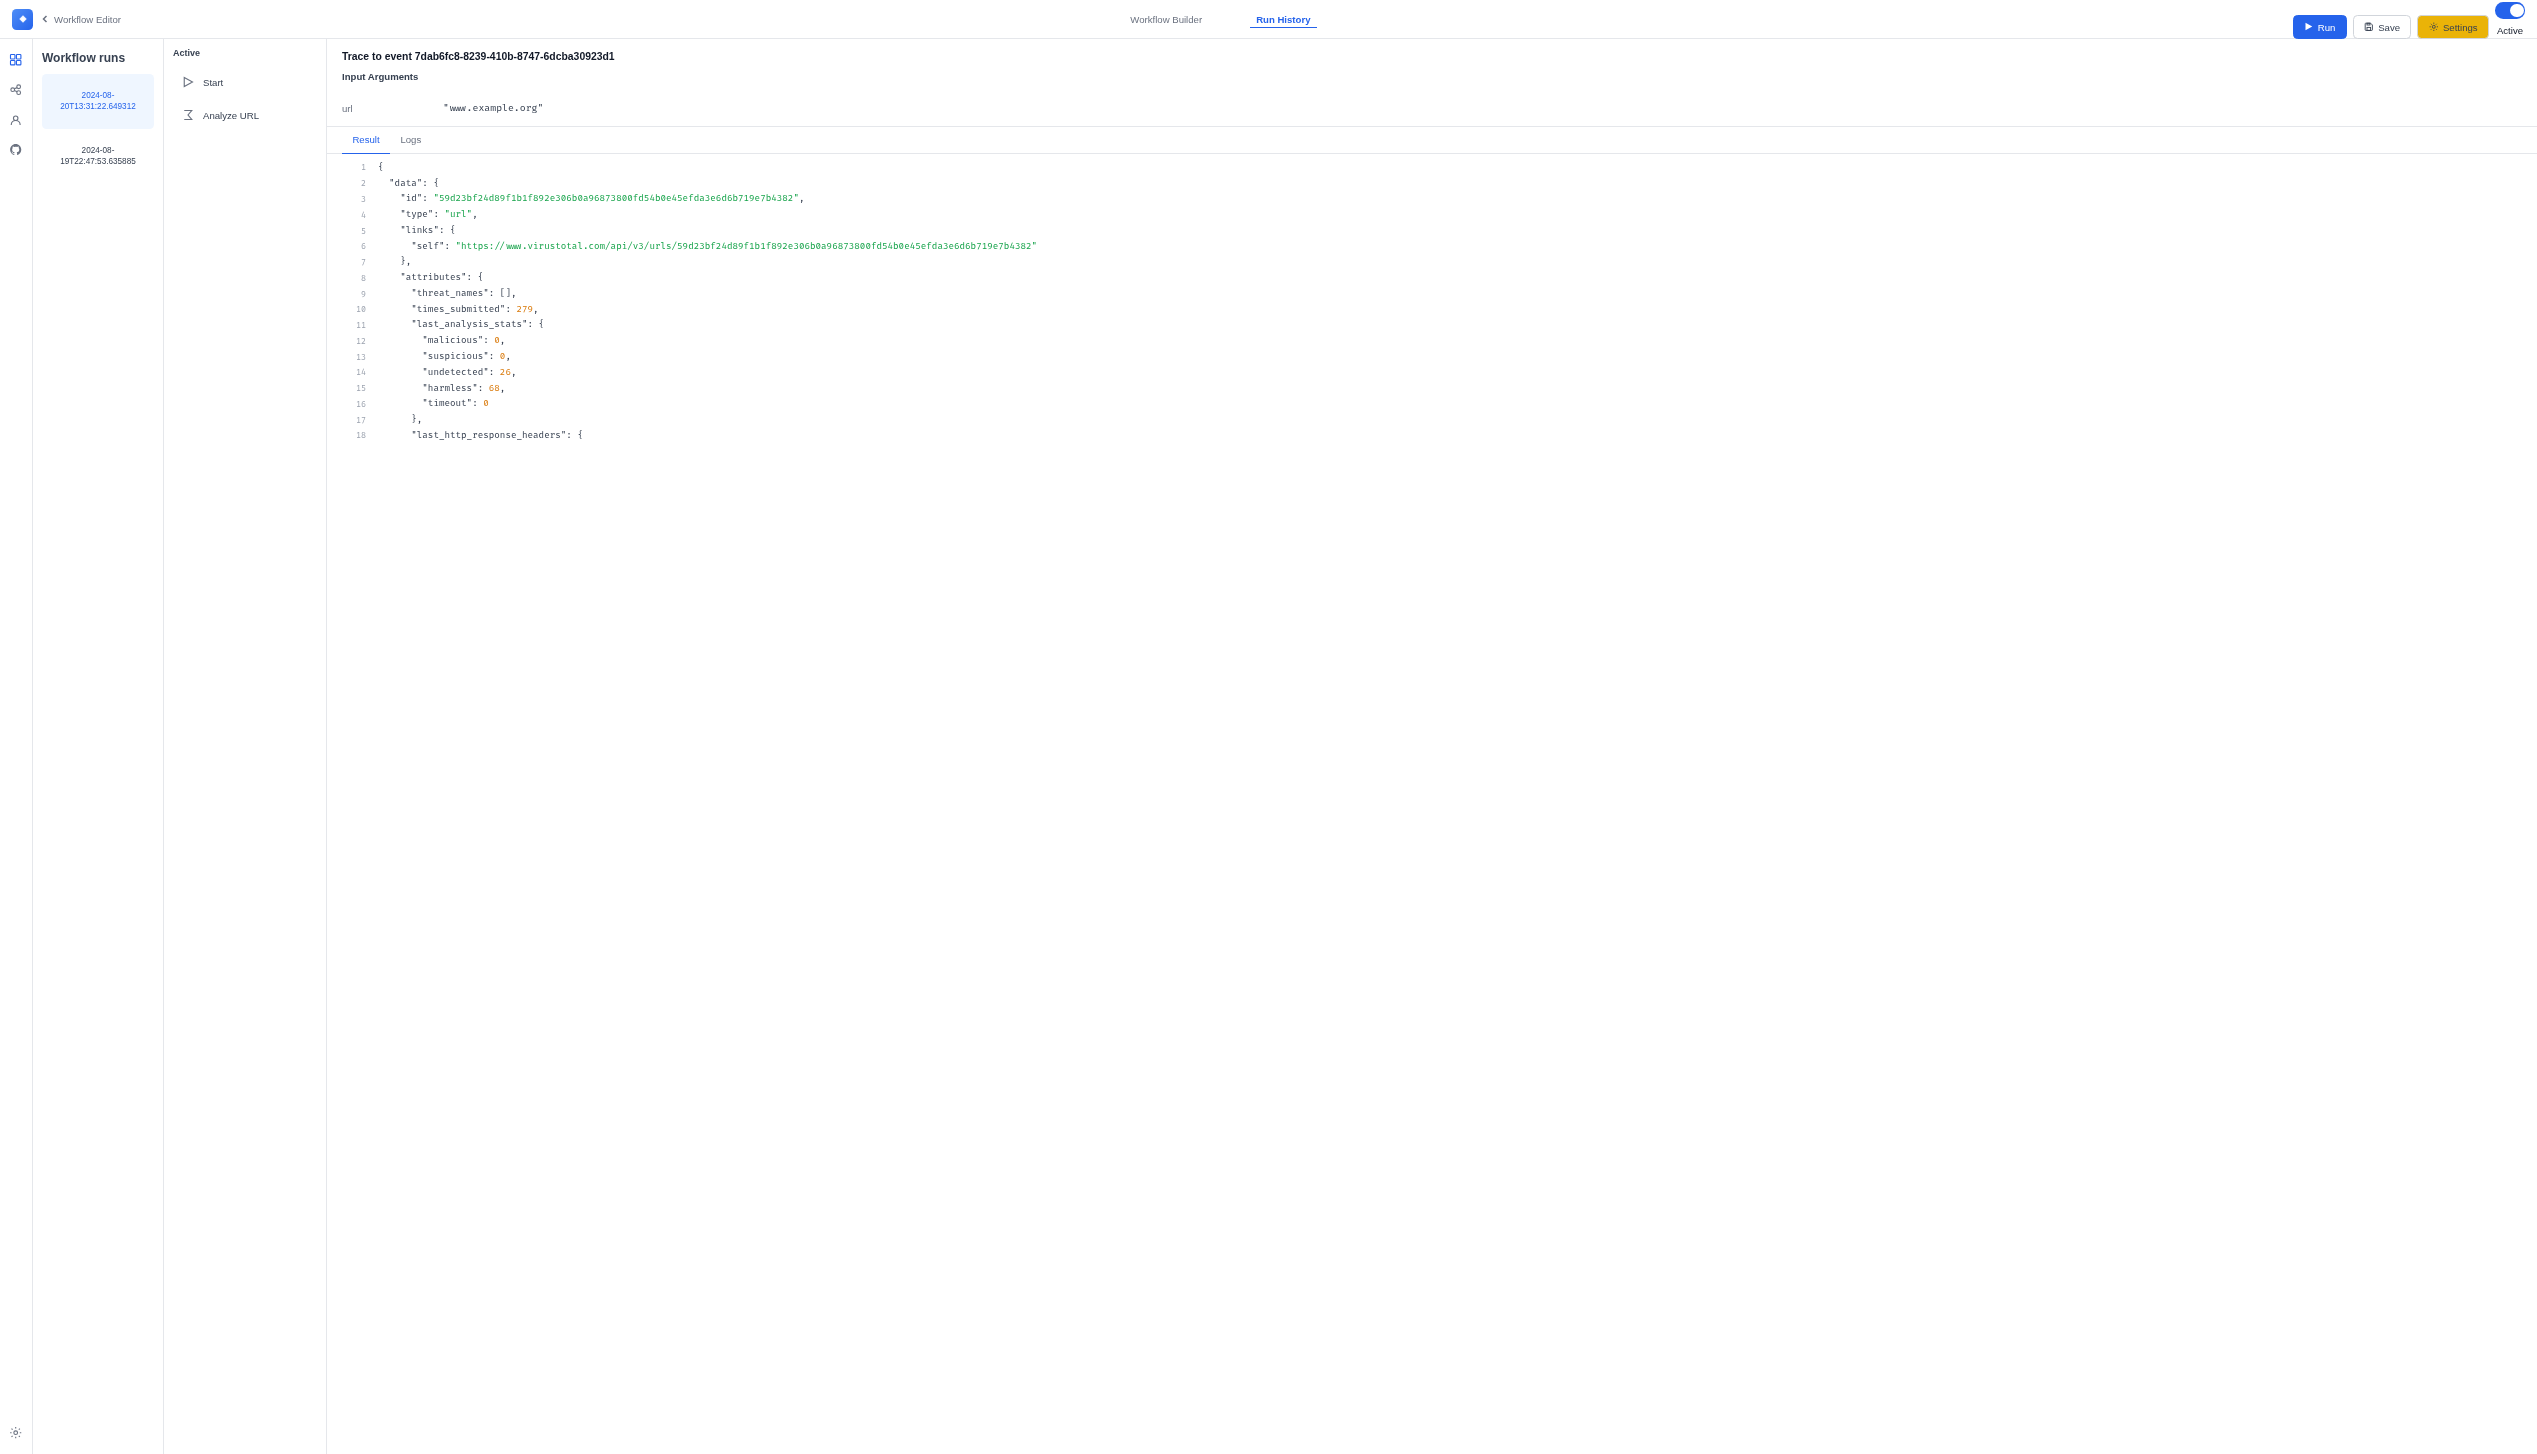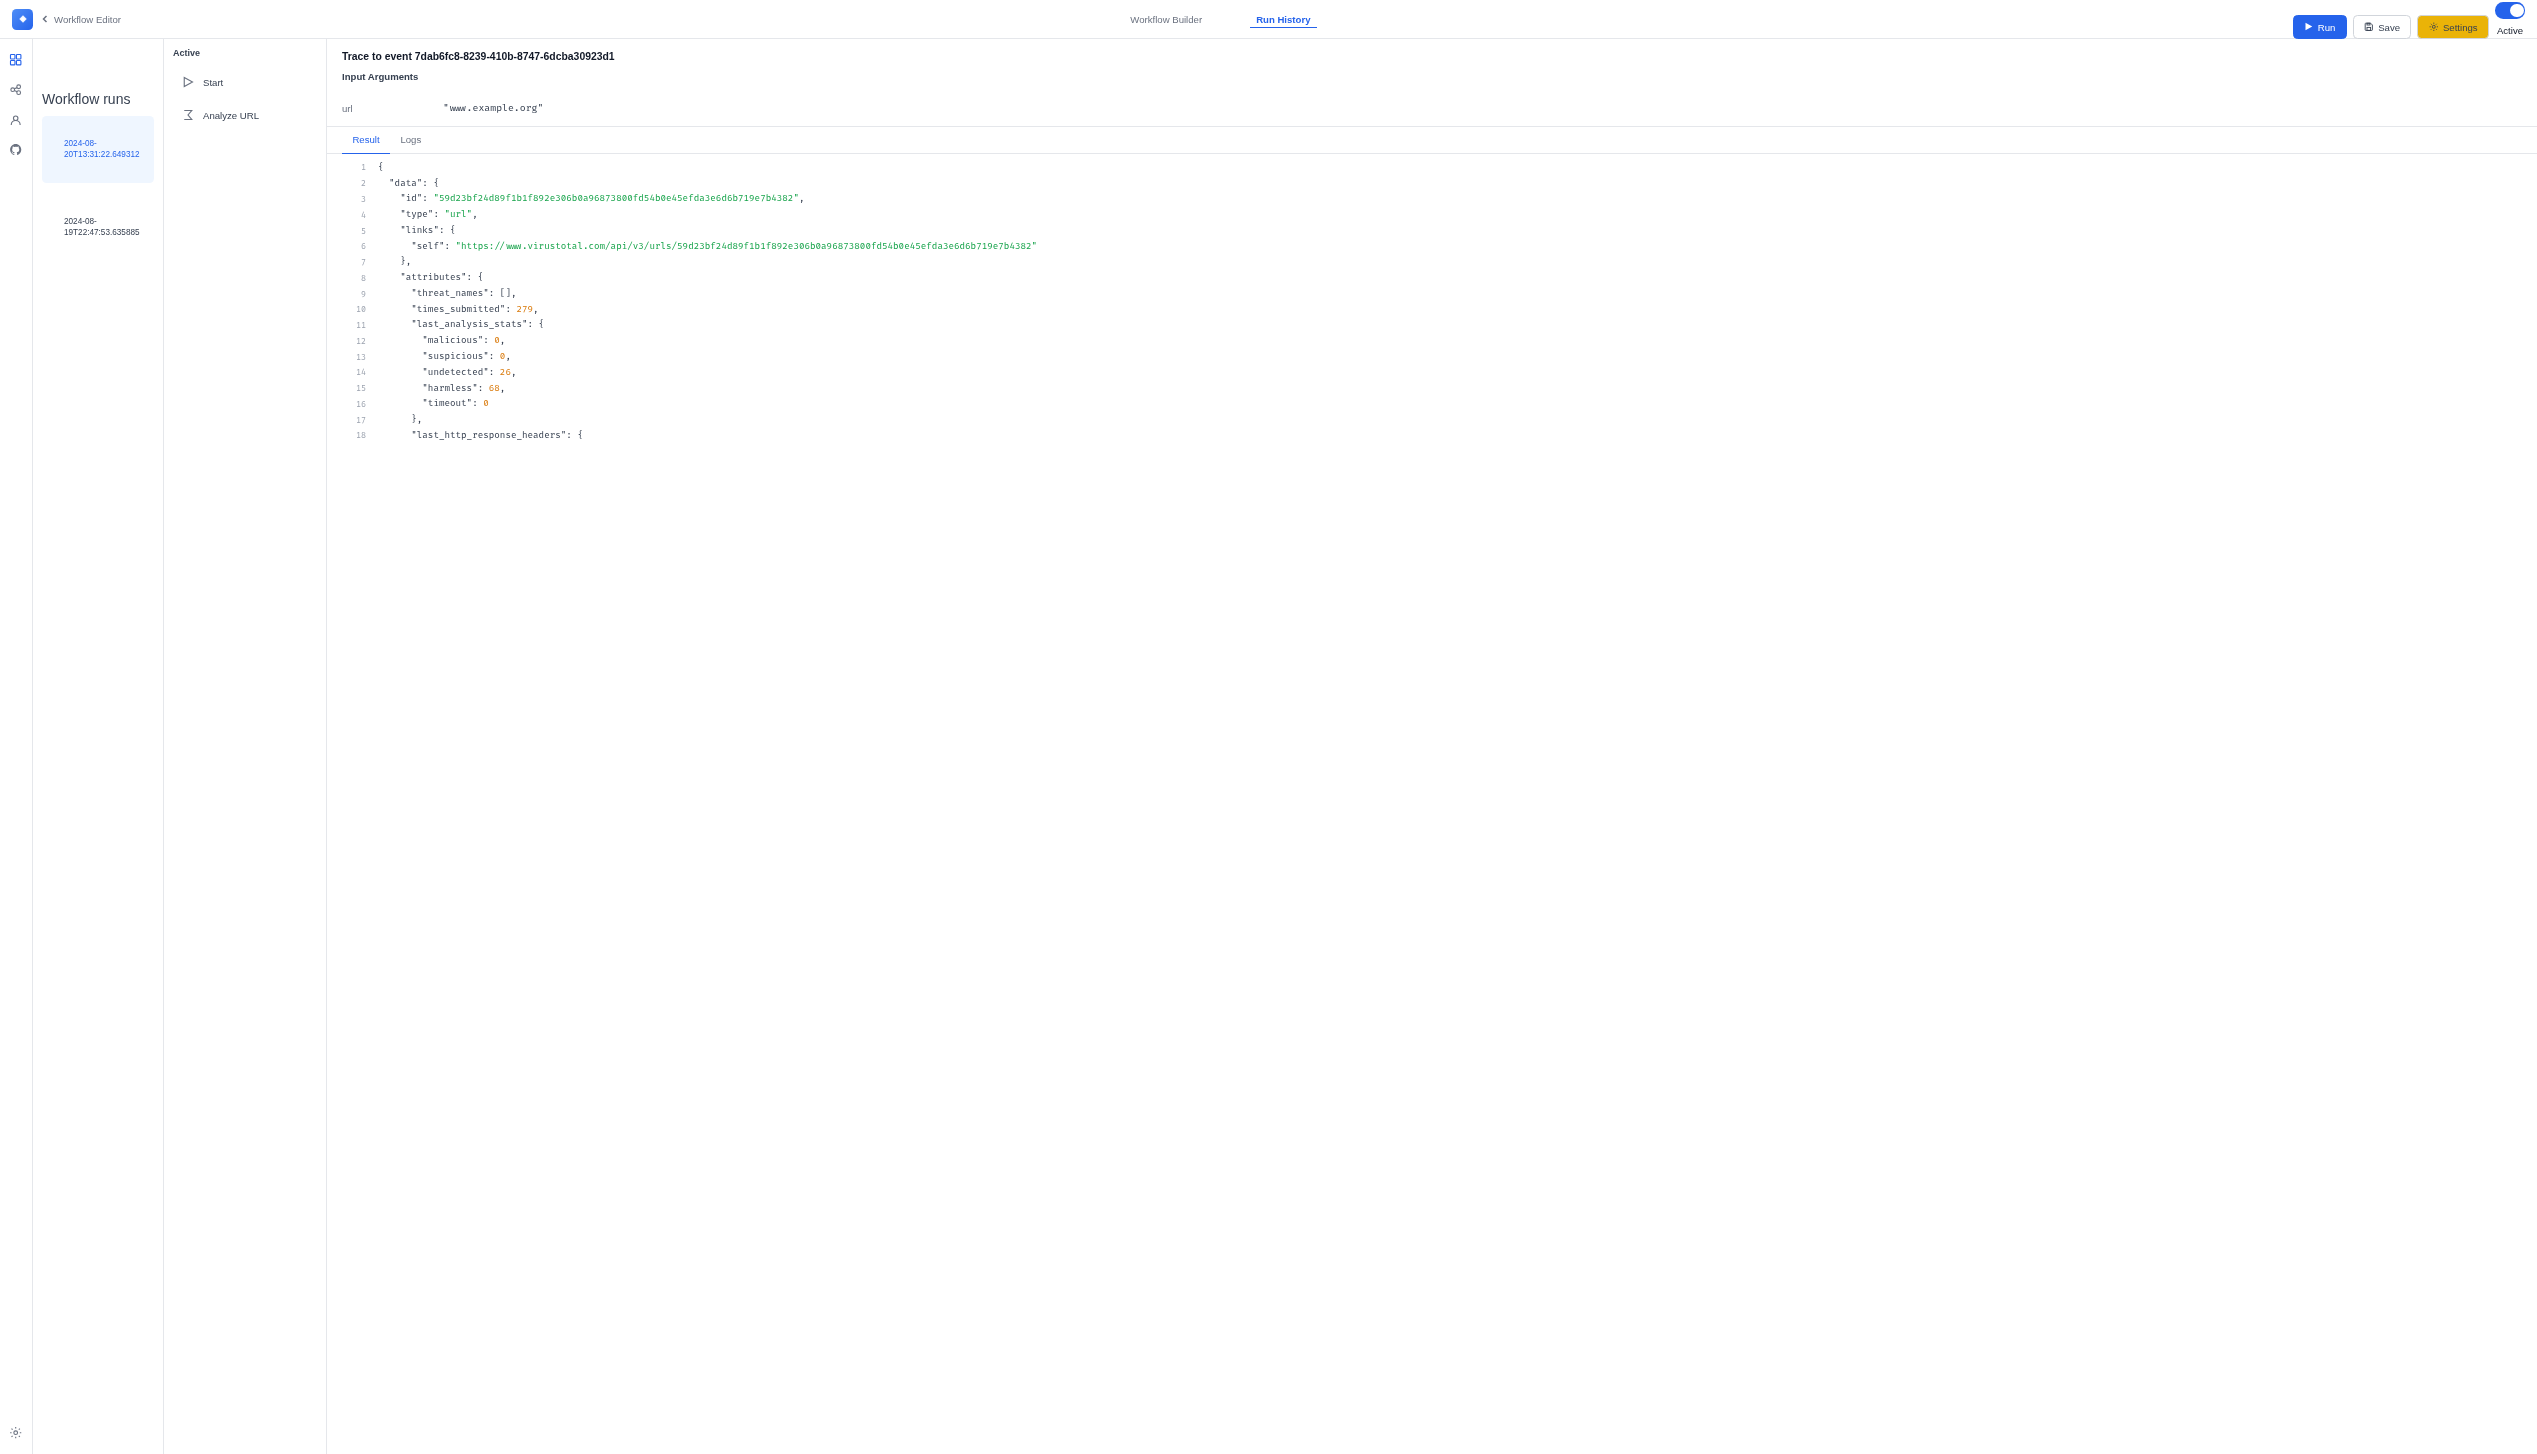--- a/index.html
+++ b/index.html
@@ -33,22 +33,22 @@
     .main { display: flex; flex: 1; overflow: hidden; }
 
     
     .icon-sidebar { width: 33px; border-right: 0.7px solid #e5e7eb; display: flex; flex-direction: column; align-items: center; padding: 9px 0; gap: 6px; flex-shrink: 0; }
     .icon-btn { width: 24px; height: 24px; display: flex; align-items: center; justify-content: center; border-radius: 4.5px; cursor: pointer; color: #6b7280; }
     .icon-btn.active { color: #2563eb; }
     .icon-btn-bottom { margin-top: auto; }
 
     
     .runs-panel { width: 131px; border-right: 0.7px solid #e5e7eb; padding: 12px 9px; flex-shrink: 0; overflow-y: auto; }
-    .runs-panel-title { font-size: 14px; font-weight: 400; color: #374151; margin-bottom: 9px; margin-top: 40px; }
-    .run-item { padding: 22px; border-radius: 4.5px; cursor: pointer; font-size: 8.2px; color: #374151; margin-bottom: 11px; line-height: 1.4; }
+    .runs-panel-title { font-size: 12px; font-weight: 700; color: #374151; margin-bottom: 9px; }
+    .run-item { padding: 16px; border-radius: 4.5px; cursor: pointer; font-size: 8.2px; color: #374151; margin-bottom: 0; line-height: 1.4; text-align: center; }
     .run-item.active { background: #eff6ff; color: #2563eb; }
 
     
     .steps-panel { width: 163px; border-right: 0.7px solid #e5e7eb; padding: 9px; flex-shrink: 0; }
     .steps-panel-title { font-size: 9px; font-weight: 600; color: #374151; margin-bottom: 9px; }
     .step-item { display: flex; align-items: center; gap: 6px; padding: 6px; border-radius: 4.5px; cursor: pointer; font-size: 9.6px; color: #374151; margin-bottom: 3px; }
     .step-icon { width: 18px; height: 18px; display: flex; align-items: center; justify-content: center; color: #6b7280; flex-shrink: 0; }
 
     
     .detail-panel { flex: 1; display: flex; flex-direction: column; overflow: hidden; }

